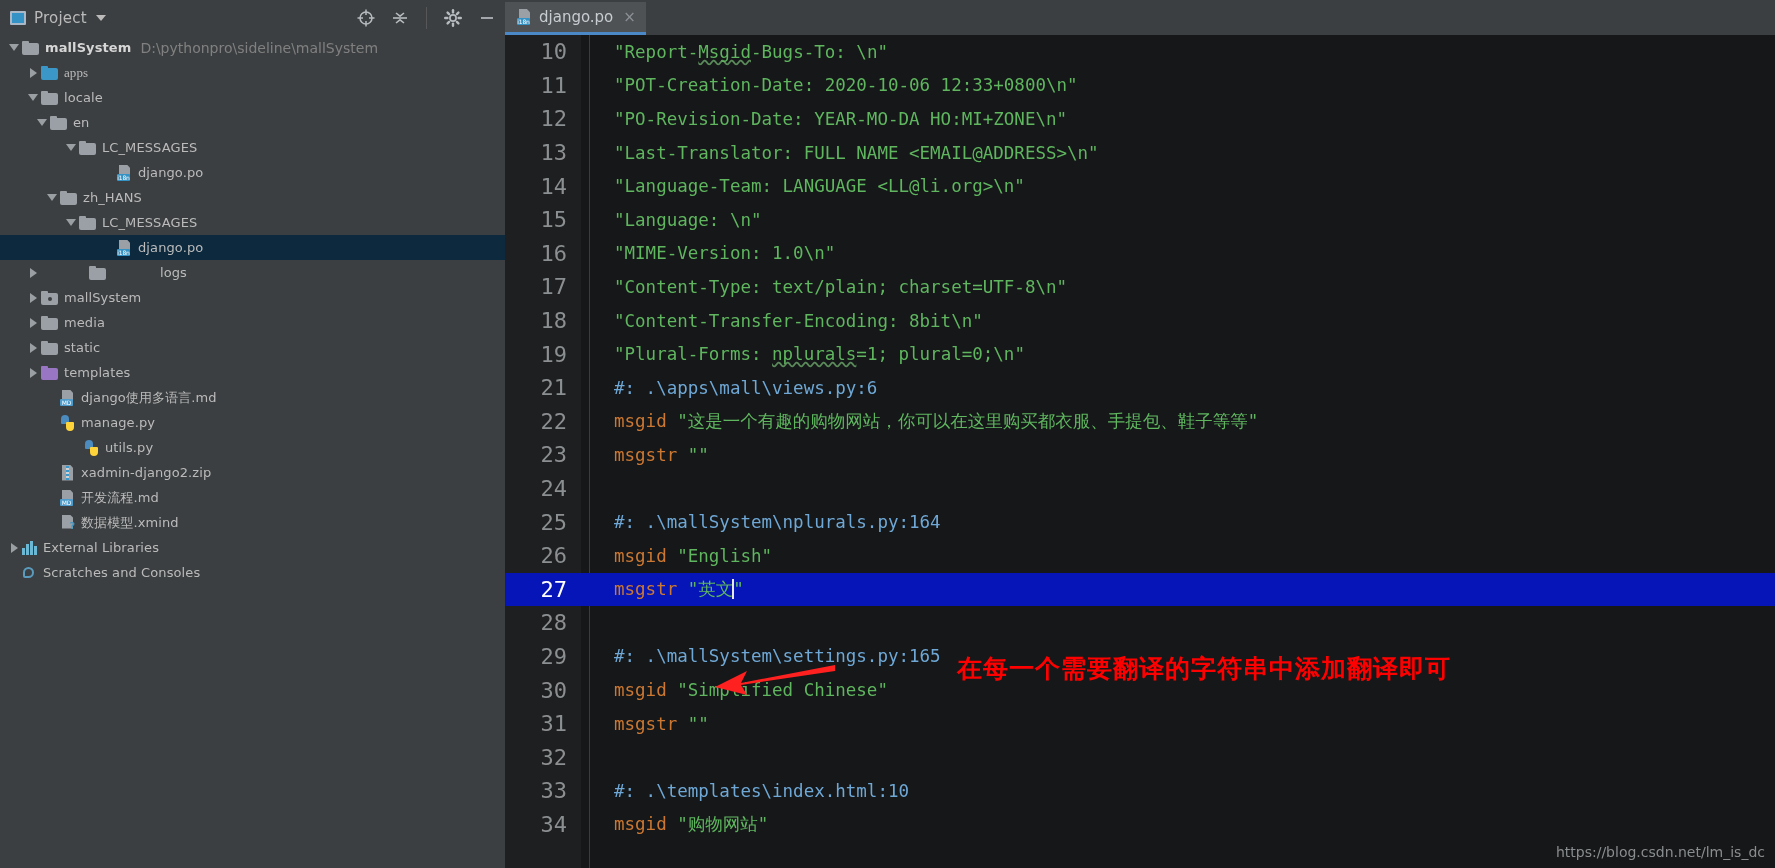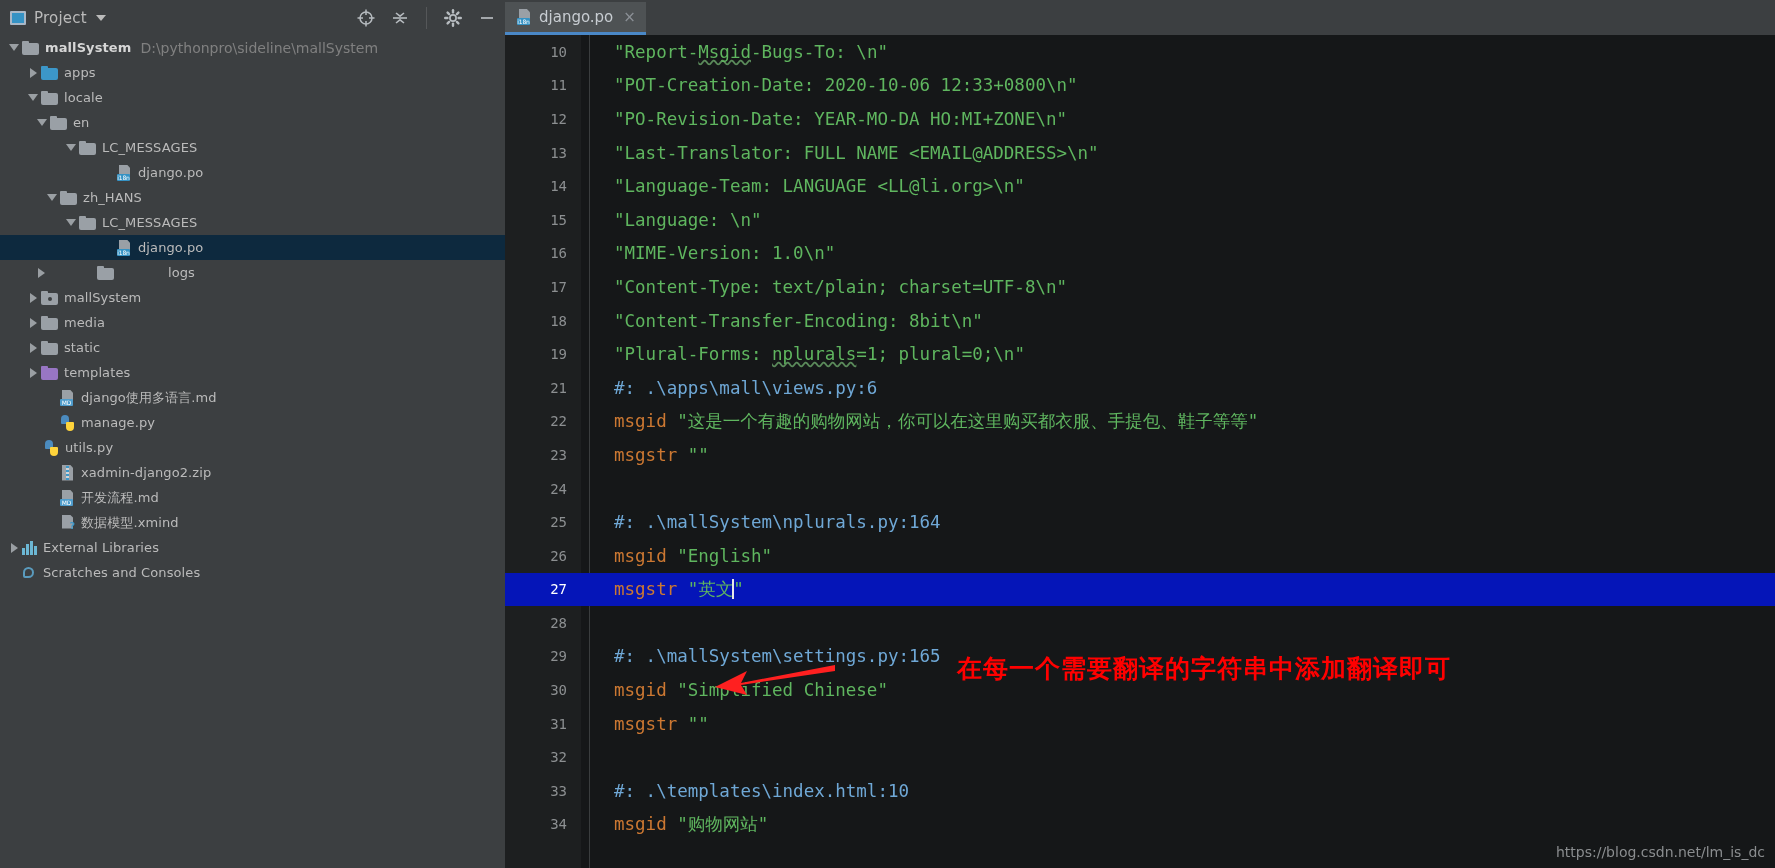--- a/index.html
+++ b/index.html
@@ -73,21 +73,21 @@
   .scr-ico::before{content:"";position:absolute;left:1px;top:2px;width:11px;height:11px;border:2px solid #5a9bbd;border-radius:50% 50% 50% 2px;box-sizing:border-box;}
   .ficon-wrap{margin-right:6px;}
 
   
   .editor{flex:1;background:#151718;position:relative;overflow:hidden;min-width:0;}
   .gutter{position:absolute;left:0;top:0;bottom:0;width:76px;background:#1d1f20;}
   .codearea{position:absolute;left:0;top:0;right:0;bottom:0;font-family:"DejaVu Sans Mono","Liberation Mono",monospace;font-size:17.5px;}
   .cl{height:33.6px;display:flex;align-items:center;position:relative;}
   .cl.hl{background:#0515b8;}
   .cl.hl .ln{color:#ffffff;}
-  .ln{width:76px;box-sizing:border-box;padding-right:14px;text-align:right;color:#8c8f91;font-size:14px;flex:none;}
+  .ln{width:76px;box-sizing:border-box;padding-right:14px;text-align:right;color:#8c8f91;font-size:22px;flex:none;}
   .code{padding-left:33px;white-space:pre;position:relative;}
   .gline{position:absolute;left:84px;top:0;bottom:0;width:1px;background:#3a3d3e;}
   .s-str{color:#5fb65f;}
   .s-kw{color:#cc7832;}
   .s-cmt{color:#6fa8d6;}
   .wavy{text-decoration:underline wavy #5a8a5a;text-decoration-skip-ink:none;}
   .caret{display:inline-block;width:2px;height:20px;background:#e8e8e8;vertical-align:-4px;margin:0 -1px;}
 
   
   .anno{
@@ -167,21 +167,21 @@
     <div class="sidebar">
       <div id="tree-root">
           <div class="row" style="padding-left: 6px;">
             <span class="arrow open">
               <i></i>
             </span>
             <span class="folder"></span>
             <span class="lbl bold">mallSystem</span>
             <span class="path">D:\pythonpro\sideline\mallSystem</span>
           </div>
-          <div class="row" style="padding-left: 25px;">
+          <div class="row" style="padding-left: 25px; font-family: Liberation Serif, serif;">
             <span class="arrow closed">
               <i></i>
             </span>
             <span class="folder blue"></span>
             <span class="lbl">apps</span>
           </div>
           <div class="row" style="padding-left: 25px;">
             <span class="arrow open">
               <i></i>
             </span>
@@ -225,21 +225,21 @@
             <span class="lbl">LC_MESSAGES</span>
           </div>
           <div class="row sel" style="padding-left: 101px;">
             <span class="arrow none"></span>
             <span class="ficon ficon-wrap">
               <span class="pg"></span>
               <span class="bdg">i18n</span>
             </span>
             <span class="lbl">django.po</span>
           </div>
-          <div class="row" style="padding-left: 33px; gap: 48px;">
+          <div class="row" style="padding-left: 25px; gap: 48px;">
             <span class="arrow closed">
               <i></i>
             </span>
             <span class="folder"></span>
             <span class="lbl">logs</span>
           </div>
           <div class="row" style="padding-left: 25px;">
             <span class="arrow closed">
               <i></i>
             </span>
@@ -278,21 +278,21 @@
             <span class="lbl">django使用多语言.md</span>
           </div>
           <div class="row" style="padding-left: 44px;">
             <span class="arrow none"></span>
             <span class="py-ico">
               <span class="a"></span>
               <span class="b"></span>
             </span>
             <span class="lbl">manage.py</span>
           </div>
-          <div class="row" style="padding-left: 28px;">
+          <div class="row" style="padding-left: 28px; margin-left: 40px;">
             <span class="arrow none"></span>
             <span class="py-ico">
               <span class="a"></span>
               <span class="b"></span>
             </span>
             <span class="lbl">utils.py</span>
           </div>
           <div class="row" style="padding-left: 44px;">
             <span class="arrow none"></span>
             <span class="zip-ico">

